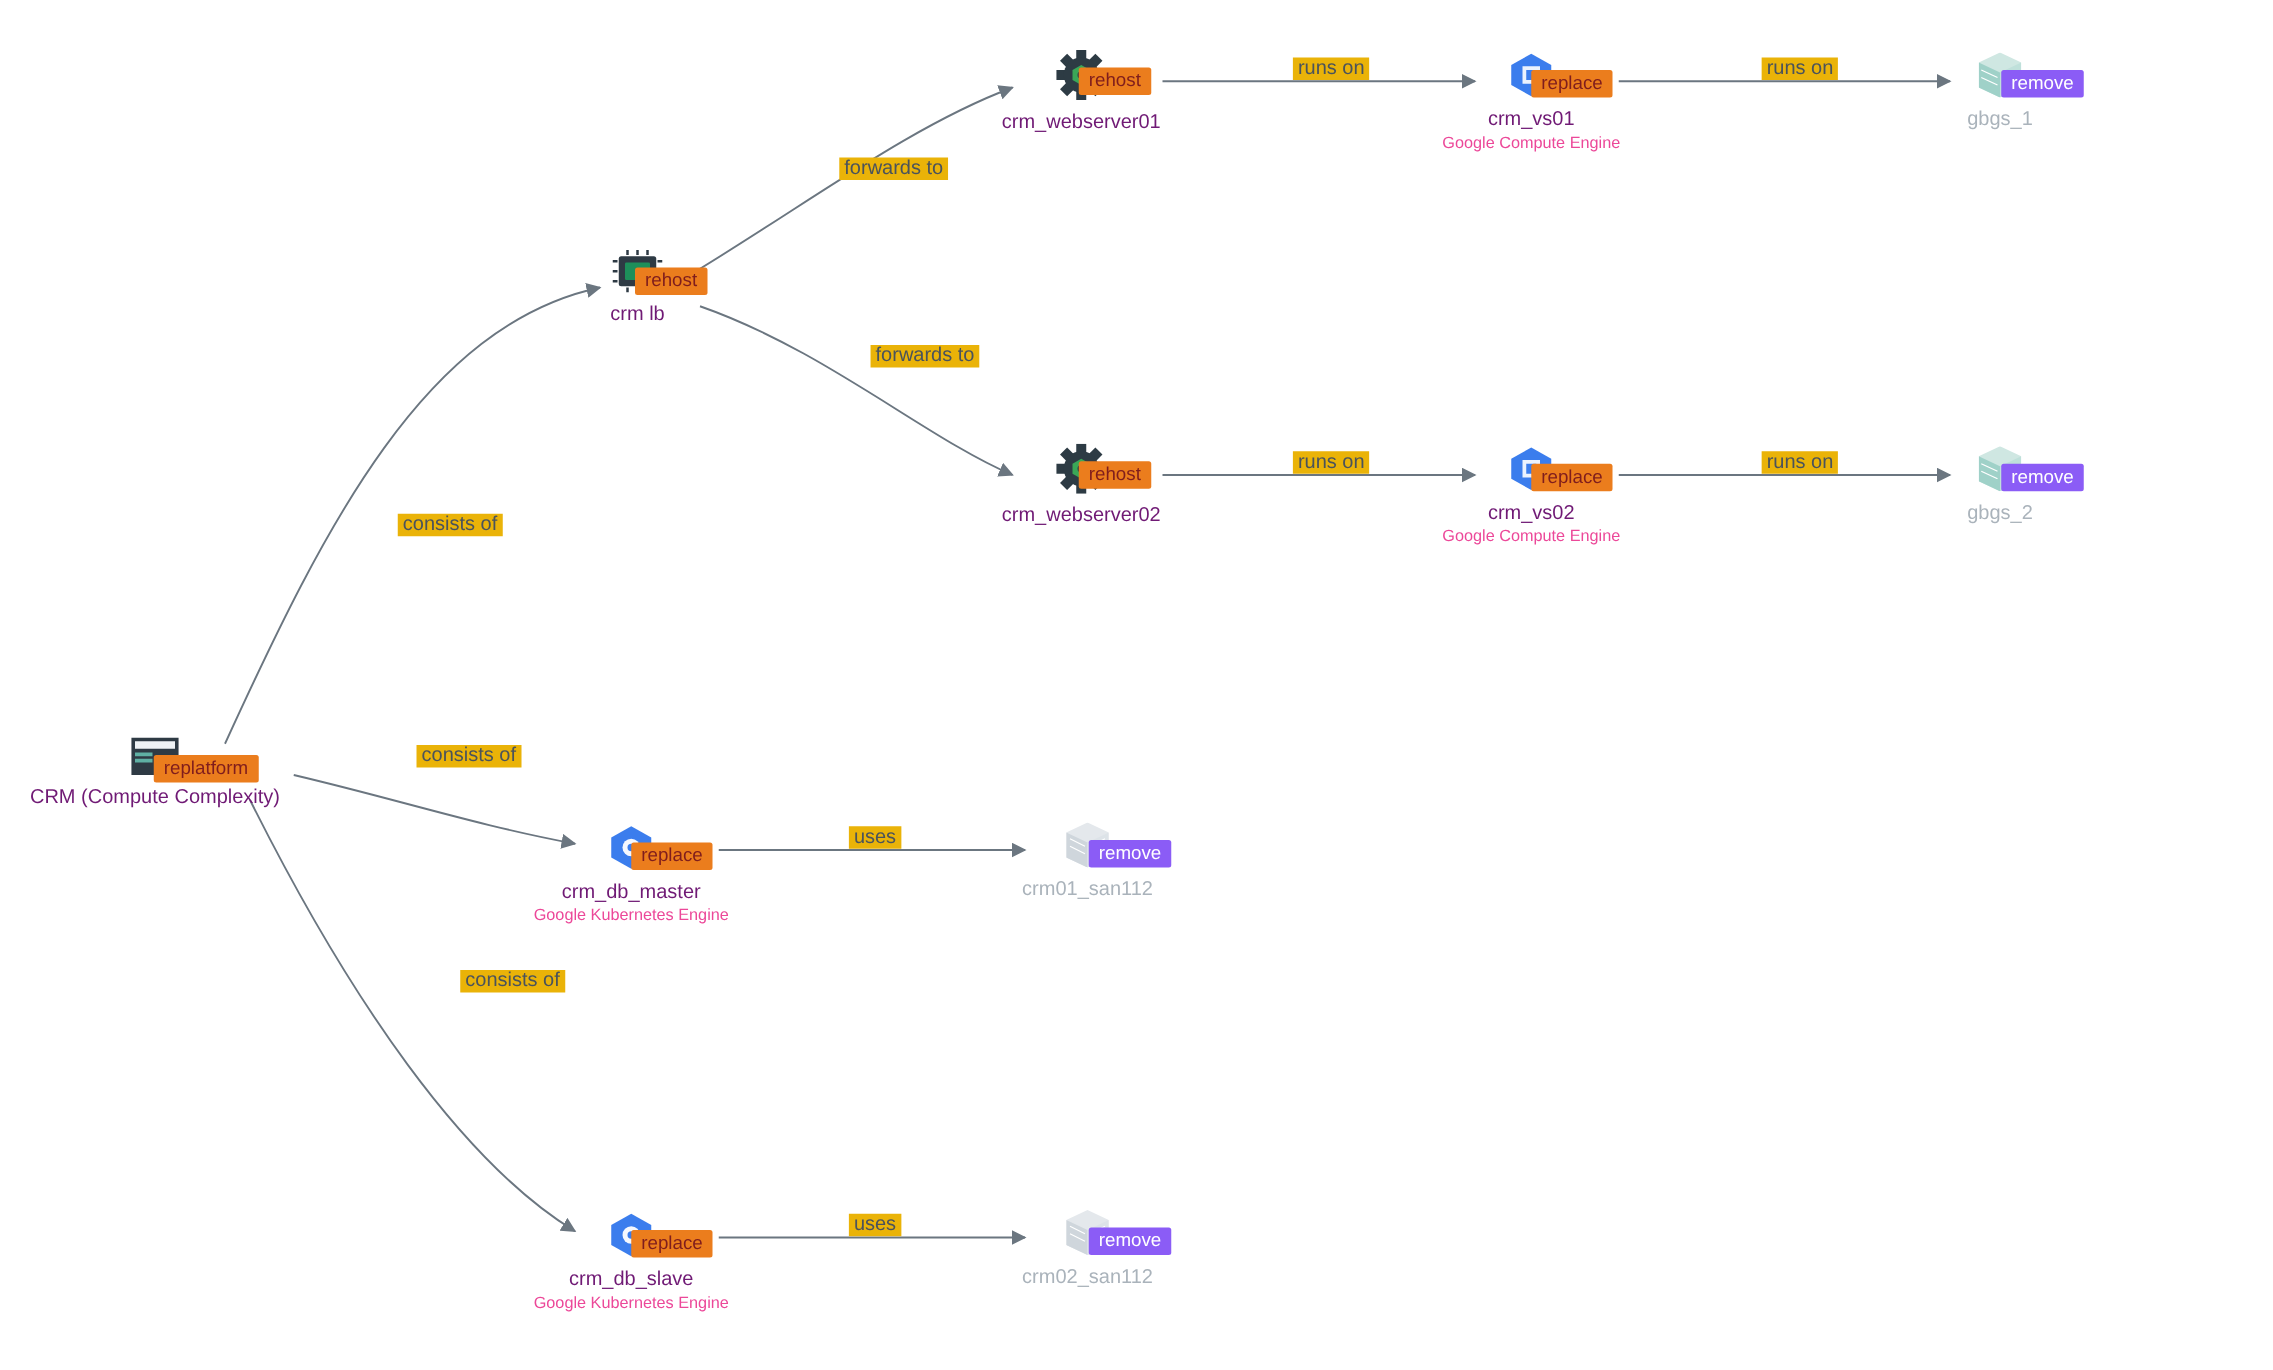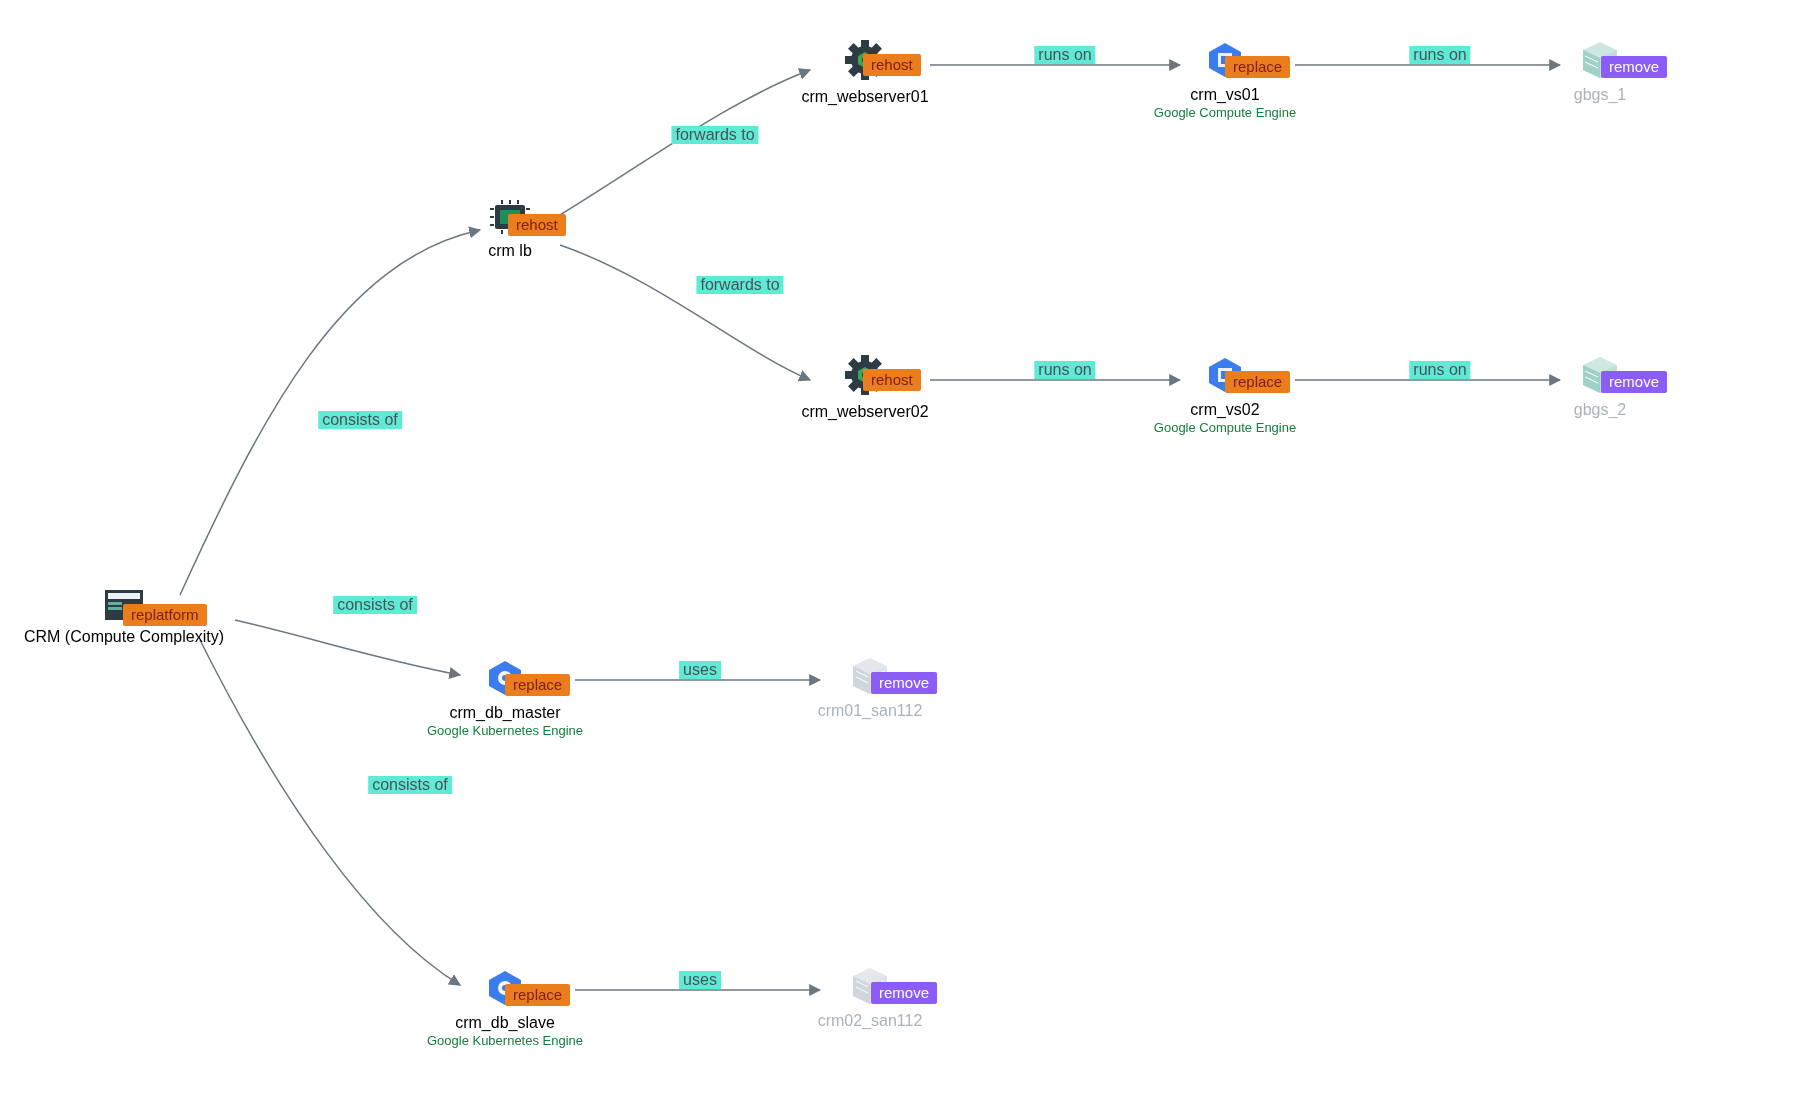--- a/index.html
+++ b/index.html
@@ -41,36 +41,36 @@
     white-space: nowrap;
     pointer-events: auto;
   }
   .node.faded .badge {
     background: #8b5cf6;
     color: #fff;
   }
   .node .title {
     margin-top: 4px;
     font-size: 16px;
-    color: #000000;
+    color: #701a75;
   }
   .node.faded .title {
     color: #aab3bb;
   }
   .node .subtitle {
     font-size: 13px;
-    color: #15803d;
+    color: #ec4899;
     margin-top: 1px;
   }
   .edge-label {
     position: absolute;
     transform: translate(-50%, -50%);
     font-size: 16px;
     color: #4a535c;
-    background: #5eead4;
+    background: #eab308;
     padding: 0 4px;
     white-space: nowrap;
   }
 </style>
 </head>
 <body>
 
 <svg class="canvas">
   <defs>
     <marker id="arrow" viewBox="0 0 10 10" refX="9" refY="5" markerWidth="8" markerHeight="8" orient="auto-start-reverse">

